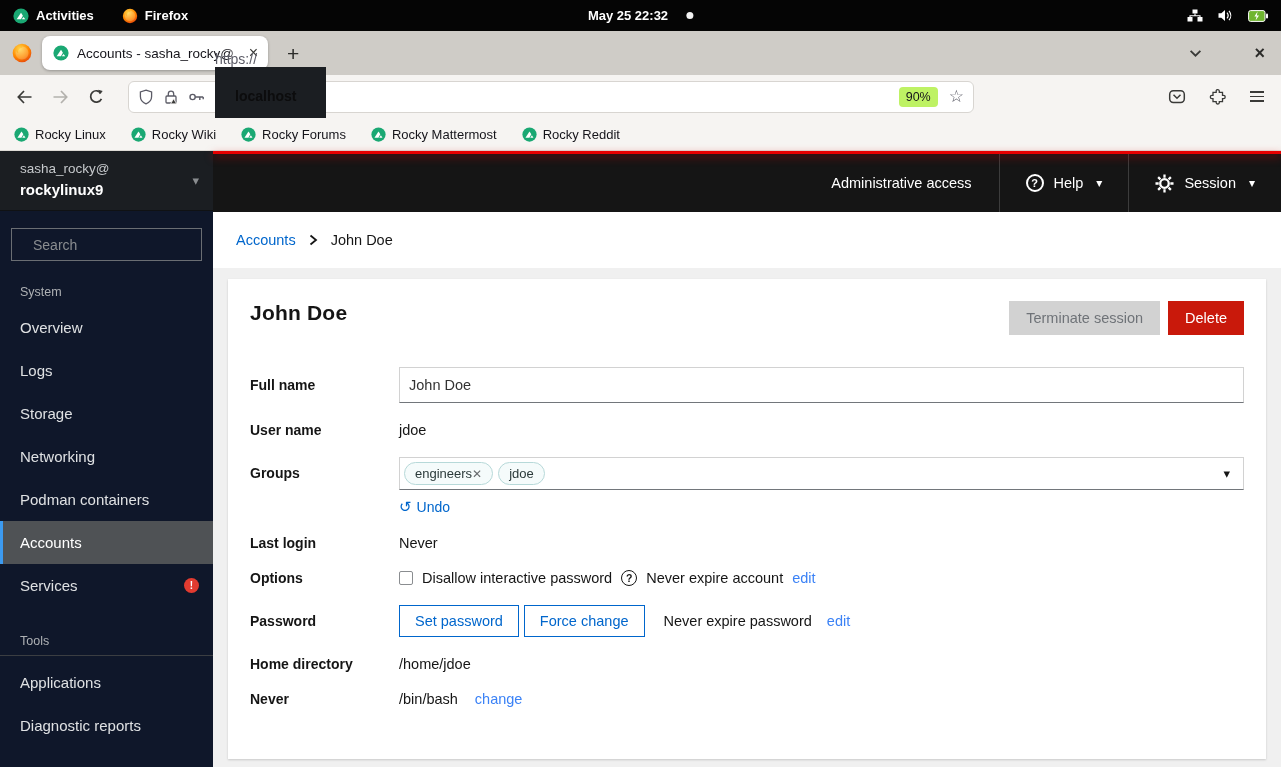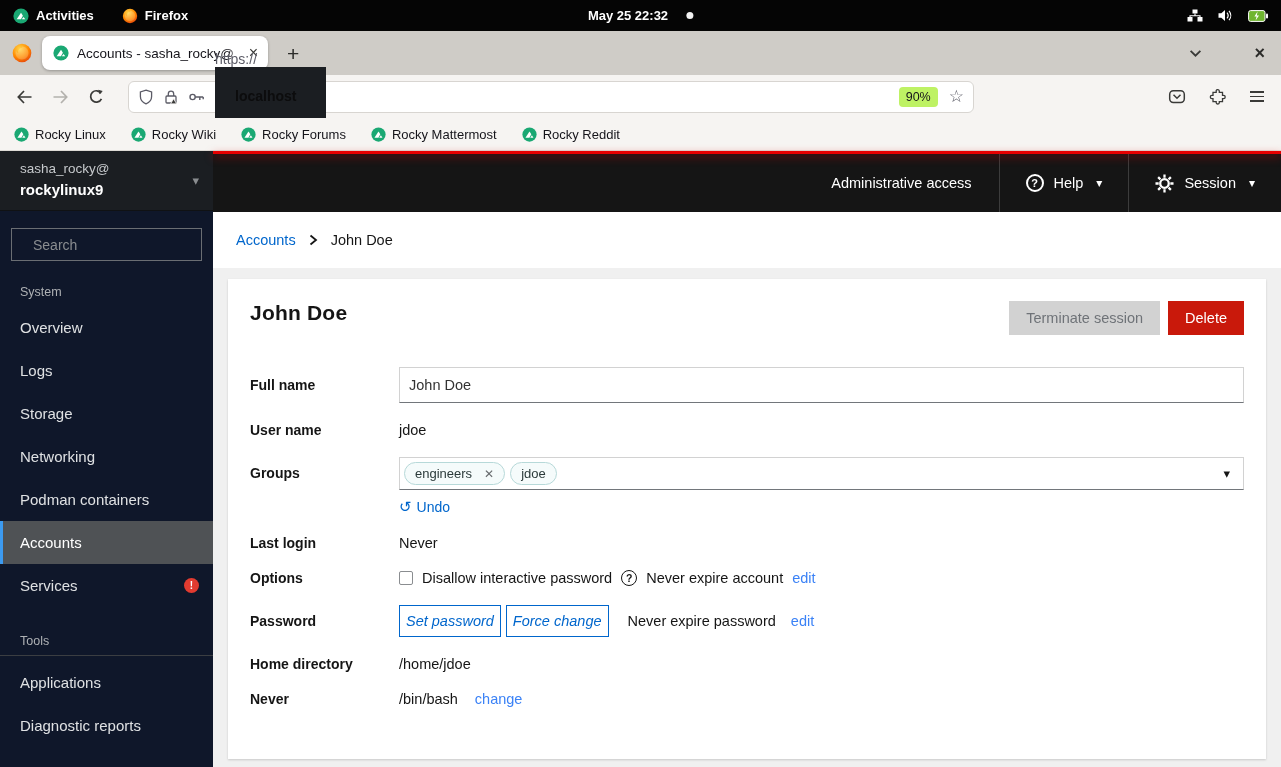--- a/index.html
+++ b/index.html
@@ -94,33 +94,33 @@
   .content{flex:1;background:#f0f0f0;overflow:hidden;}
   .card{margin:11px 15px 0;height:480px;box-sizing:border-box;background:#fff;
         box-shadow:0 1px 2px rgba(3,3,3,.16);padding:22px 22px 0;}
   .card-head{display:flex;align-items:flex-start;}
   .page-title{margin:0;font-size:21px;font-weight:600;color:#151515;letter-spacing:.2px;}
   .actions{margin-left:auto;display:flex;gap:8px;}
   .btn{font-family:inherit;font-size:14.5px;padding:8px 16px;border:1px solid transparent;cursor:pointer;}
   .btn.disabled{background:#d2d2d2;color:#6f7378;}
   .btn.danger{background:#c9190b;color:#fff;}
   .btn-outline{font-family:inherit;font-size:14.5px;background:#fff;border:1px solid #0066cc;
-               color:#0066cc;padding:7px 6px;cursor:pointer;font-style:italic;}
+               color:#0066cc;padding:7px 15px;cursor:pointer;}
 
   .form{margin-top:32px;display:grid;grid-template-columns:149px 1fr;row-gap:19px;
         font-size:14.5px;color:#151515;align-items:center;}
   .flabel{font-size:14px;font-weight:600;}
   .flabel.top{align-self:start;padding-top:8px;}
   .text-input{width:100%;height:36px;box-sizing:border-box;border:1px solid #d2d2d2;
               border-bottom-color:#72767b;padding:0 9px;font-size:14.5px;color:#333;
               font-family:inherit;background:#fff;}
   .groups-select{height:33px;border:1px solid #d2d2d2;border-bottom-color:#72767b;display:flex;
                  align-items:center;padding:0 34px 0 4px;position:relative;box-sizing:border-box;}
   .select-caret{position:absolute;right:13px;top:8px;color:#151515;font-size:13px;}
-  .chip{display:flex;align-items:center;gap:12px;border:1px solid #b7d9d9;background:#f5fbfb;
+  .chip{display:flex;align-items:center;gap:0;border:1px solid #b7d9d9;background:#f5fbfb;
         border-radius:13px;padding:3px 10px;font-size:13px;color:#2b3a3a;margin-right:5px;}
   .chip-x{color:#676b6e;font-size:12px;cursor:pointer;line-height:1;}
   .undo{margin-top:8px;display:inline-flex;align-items:center;gap:5px;color:#0066cc;
         font-size:14px;cursor:pointer;}
   .undo-glyph{font-size:15px;}
   .inline-row{display:flex;align-items:center;}
   .checkbox{width:14px;height:14px;border:1px solid #8a8d90;border-radius:2px;background:#fff;
             box-sizing:border-box;}
   .qdark{width:16px;height:16px;border:1.6px solid #151515;border-radius:50%;font-size:10.5px;
          font-weight:700;display:flex;align-items:center;justify-content:center;box-sizing:border-box;}

